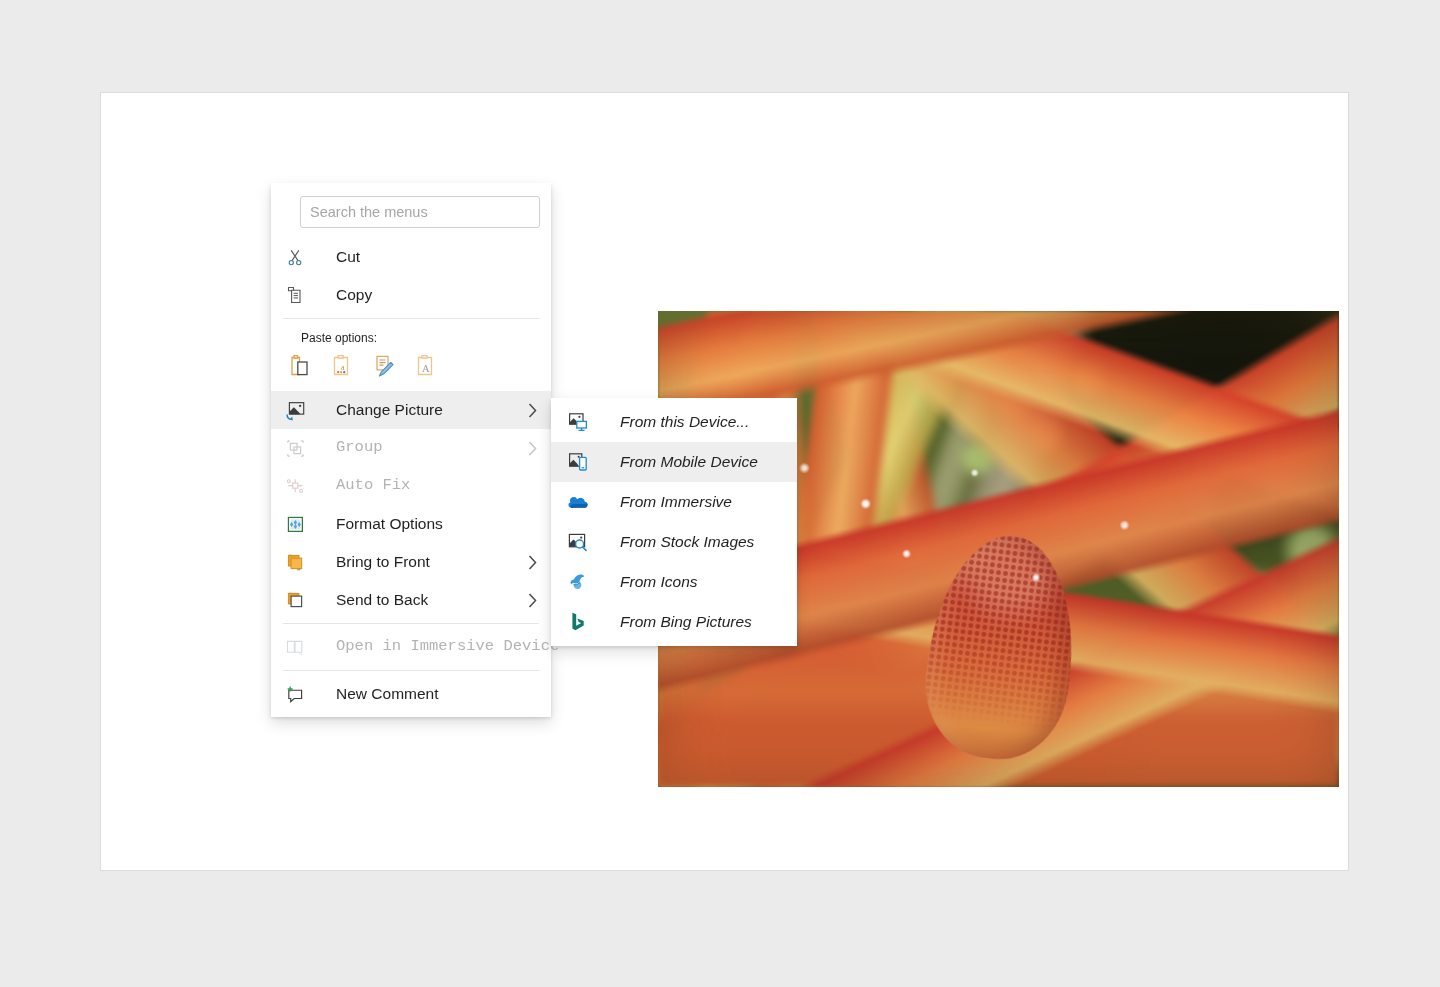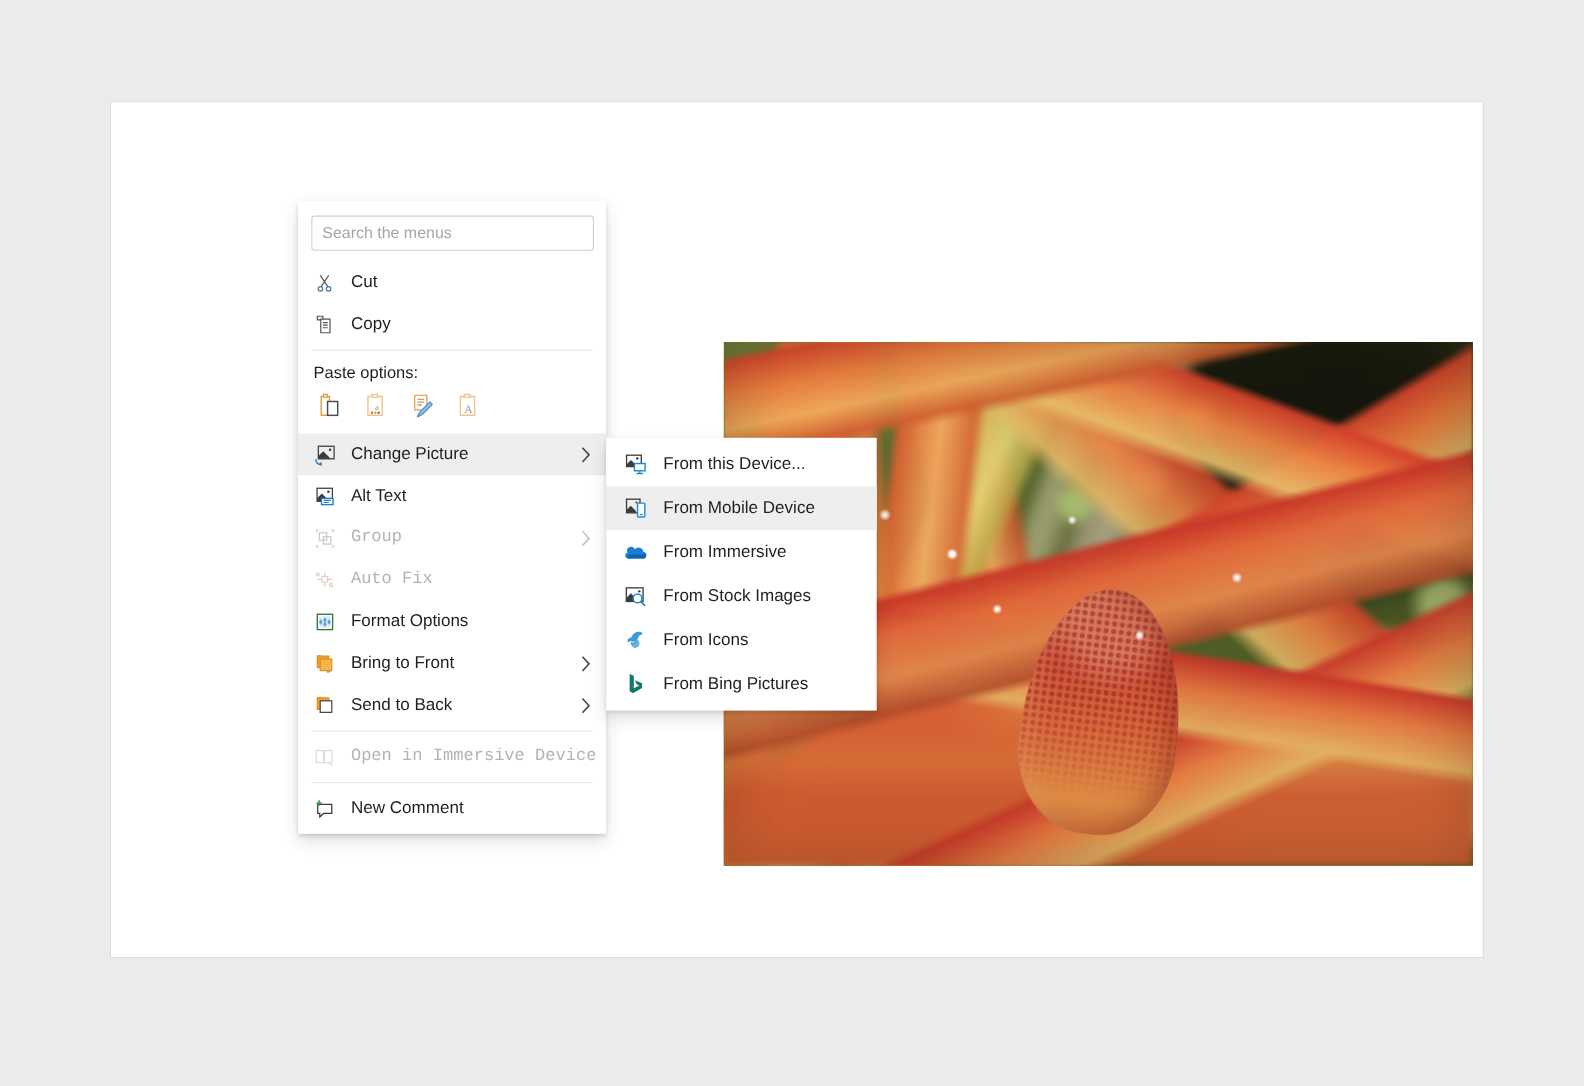--- a/index.html
+++ b/index.html
@@ -127,45 +127,45 @@
 
   
   .menu{
     position:absolute;background:#ffffff;
     box-shadow:0 1.6px 3.6px rgba(0,0,0,.132), 0 6.4px 14.4px rgba(0,0,0,.132);
     font-size:15.5px;color:#201f1e;
   }
   .ctx{left:271px;top:183px;width:280px;padding:0 0 4px;}
   .sub{left:551px;top:398px;width:246px;padding:4px 0;}
 
-  .searchwrap{padding:13px 11px 10px 12px;}
+  .searchwrap{padding:13px 11px 10px 12px;margin-left:17px;}
   .searchbox{
     width:100%;box-sizing:border-box;height:32px;
     border:1px solid #d0d0d0;border-radius:3px;background:#fff;
     font-family:inherit;font-size:14.5px;color:#323130;
     padding:0 9px;outline:none;
   }
   .searchbox::placeholder{color:#a6a6a6;}
 
   .mi{
     display:flex;align-items:center;height:38px;padding:0 10px 0 14px;
     cursor:default;position:relative;white-space:nowrap;
   }
   .mi .ico{width:28px;min-width:28px;height:20px;display:flex;align-items:center;justify-content:flex-start;}
-  .mi .lbl{flex:1;font-size:15.5px;line-height:1;padding-left:6px;color:#201f1e;}
+  .mi .lbl{flex:1;font-size:15.5px;line-height:1;padding-left:6px;color:#201f1e;margin-left:17px;}
   .mi .chev{width:18px;display:flex;align-items:center;justify-content:center;color:#4a4a4a;}
   .mi.sel{background:#eeeeee;}
   .mi.disabled .lbl{color:#b3b3b3;font-family:Liberation Mono, monospace;}
   .mi.disabled .chev{color:#c4c4c4;}
   .mi.disabled .ico{opacity:.45;}
-  .sub .mi{height:40px;padding-left:16px;}
+  .sub .mi{height:40px;padding-left:16px;font-style:italic;}
   .sub .mi .lbl{padding-left:8px;}
 
   .sep{height:1px;background:#e6e6e6;margin:4px 12px;}
-  .pastehdr{font-size:15px;color:#201f1e;padding:8px 0 4px 14px;}
+  .pastehdr{font-size:12px;color:#201f1e;padding:8px 0 4px 14px;margin-left:16px;}
   .pasterow{display:flex;gap:10px;padding:2px 0 10px 13px;}
   .pasterow .pi{width:32px;height:30px;display:flex;align-items:center;justify-content:center;}
 
   svg{display:block;}
 </style>
 </head>
 <body>
 
 <div class="stage">
 
@@ -263,32 +263,20 @@
         </svg>
       </span>
       <span class="lbl">Change Picture</span>
       <span class="chev">
         <svg width="9" height="15" viewBox="0 0 9 15" fill="none" stroke="#4a4a4a" stroke-width="1.5">
             <path d="M1.5 1 7.5 7.5 1.5 14"></path>
           </svg>
       </span>
     </div>
 
-    <div class="mi">
-      <span class="ico">
-        <svg width="21" height="21" viewBox="0 0 22 22" fill="none">
-          <rect x="3.4" y="3" width="14.6" height="12.4" stroke="#3c3c3c" stroke-width="1.2"></rect>
-          <circle cx="14.2" cy="6.4" r="1.2" fill="#3c3c3c"></circle>
-          <path d="M3.4 12.6 8 8l5.6 5.6v1.8H3.4z" fill="#3c3c3c"></path>
-          <rect x="7.6" y="12.6" width="11" height="6" fill="#fff" stroke="#1f7fc4" stroke-width="1.3"></rect>
-          <path d="M9.6 14.6h7M9.6 16.6h5" stroke="#1f7fc4" stroke-width="1.1"></path>
-        </svg>
-      </span>
-      <span class="lbl">Alt Text</span>
-    </div>
 
     <div class="mi disabled">
       <span class="ico">
         <svg width="21" height="21" viewBox="0 0 22 22" fill="none" stroke="#8a8a8a" stroke-width="1.2">
           <path d="M3 3h2M17 3h2M3 19h2M17 19h2M3 3v2M19 3v2M3 17v2M19 17v2"></path>
           <rect x="5.6" y="5.6" width="7" height="7"></rect>
           <rect x="9.4" y="9.4" width="7" height="7"></rect>
         </svg>
       </span>
       <span class="lbl">Group</span>

